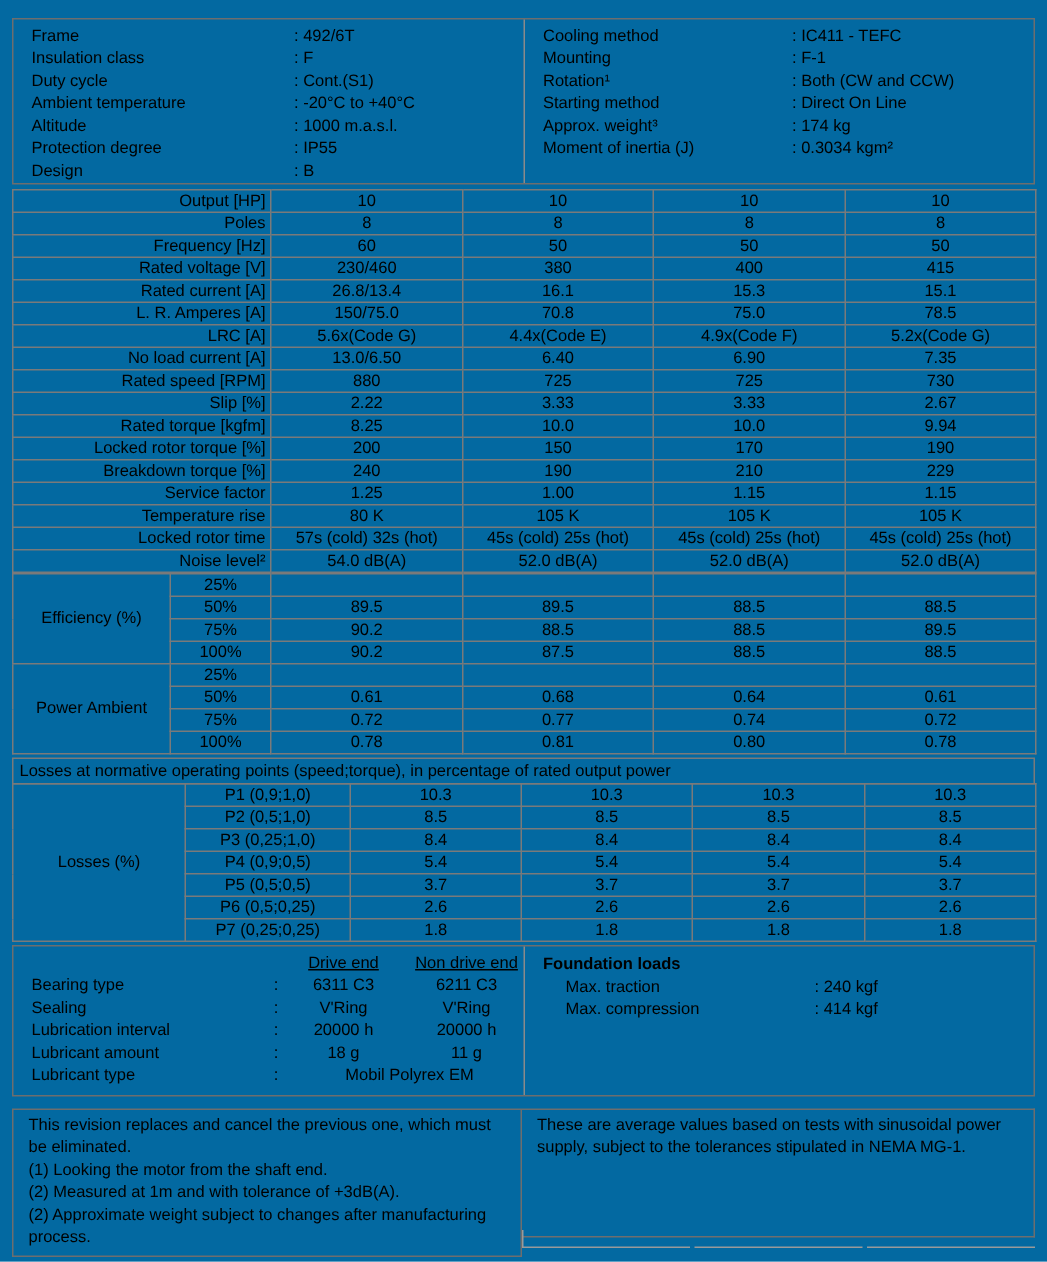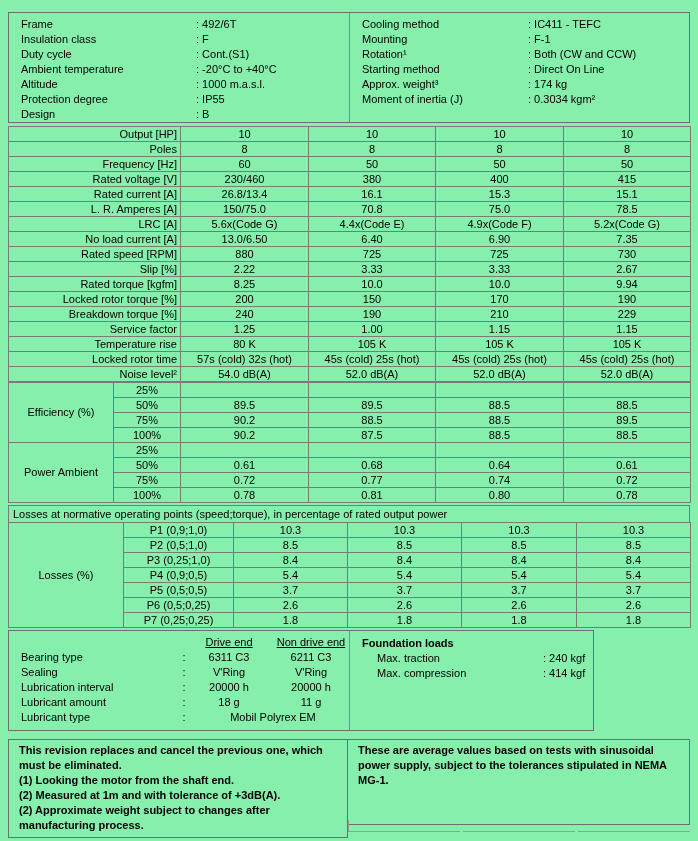--- a/index.html
+++ b/index.html
@@ -3,57 +3,57 @@
 <meta charset="utf-8">
 <style>
   * { margin:0; padding:0; box-sizing:border-box; }
   html,body { background:#fff; }
   body {
     width:698px; height:841px;
     font-family:"Liberation Sans", sans-serif;
     color:#000; font-size:11px;
     overflow:hidden;
   }
-  .page { position:relative; width:698px; height:841px; padding:12px 8px 0 8px; background:#86efac; }
+  .page { position:relative; width:698px; height:841px; padding:12px 8px 0 8px; background:#0369a1; }
 
   
   .info-box { display:flex; border:1px solid #6e6e6e; width:682px; height:111px; }
   .info-half { width:341px; padding:4px 0 0 12px; }
   .info-half.right { border-left:1px solid #8a8a8a; }
   .kv { display:flex; line-height:15px; height:15px; white-space:nowrap; }
   .info-half.left  .kv .k { width:175px; flex:none; }
   .info-half.right .kv .k { width:166px; flex:none; }
 
   
   table { border-collapse:collapse; table-layout:fixed; width:682px; margin-top:3px; }
   table.flush { margin-top:0; }
   td { border:1px solid #7a7a7a; font-size:11px; height:15px; line-height:13px;
        padding:0 3px; text-align:center; white-space:nowrap; overflow:hidden; }
   td.lbl { text-align:right; padding-left:4px; }
   td.sec { text-align:center; }
   .losses-header { width:682px; border:1px solid #7a7a7a; height:18px; line-height:17px;
                    padding-left:4px; white-space:nowrap; overflow:hidden; margin-top:2px; }
 
   
-  .bf-box { display:flex; width:586px; border:1px solid #6e6e6e; height:101px; margin-top:2px; }
+  .bf-box { display:flex; width:682px; border:1px solid #6e6e6e; height:101px; margin-top:2px; }
   .bear-half { width:340px; padding:4px 0 0 12px; }
   .found-half { width:342px; border-left:1px solid #8a8a8a; padding:4px 0 0 12px; }
   .brow { display:flex; height:15px; line-height:15px; white-space:nowrap; }
   .brow .bl { width:156px; flex:none; }
   .brow .bc { width:14px; flex:none; text-align:center; }
   .brow .bde  { width:76px; flex:none; text-align:center; }
   .brow .bnde { width:88px; flex:none; text-align:center; }
   .brow .bspan { width:164px; flex:none; text-align:center; }
   .underline { text-decoration:underline; }
   .ftitle { height:16px; line-height:16px;font-weight:bold; }
   .frow { display:flex; height:15px; line-height:15px; white-space:nowrap;padding-left:15px; }
   .frow .fl { width:166px; flex:none; }
 
   
-  .notes { display:flex; width:682px; margin-top:8px; align-items:flex-start;font-weight:bold; }
+  .notes { display:flex; width:682px; margin-top:8px; align-items:flex-start; }
   .note-box { border:1px solid #6e6e6e; padding:3px 10px 4px 10px; line-height:15px; }
   .note-box.left  { width:340px; min-height:92px; }
   .note-box.right { width:342px; min-height:86px; border-left:none; }
   .note-box p { margin:0; }
 
   
   .cutoff { position:absolute; left:348px; top:831px; width:342px; display:flex; }
   .cutoff .seg { height:1px; background:#9a9a9a; flex:1; margin-right:3px; }
   .cutoff .seg:last-child { margin-right:0; }
   .cutoff-tick { position:absolute; left:348px; top:820px; width:1px; height:12px; background:#9a9a9a; }

